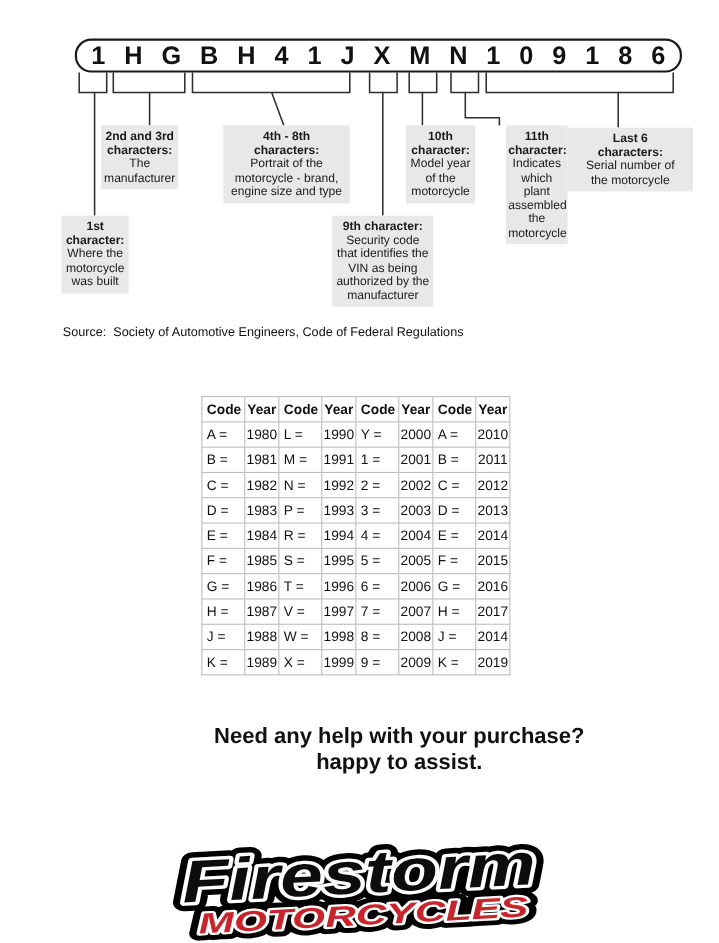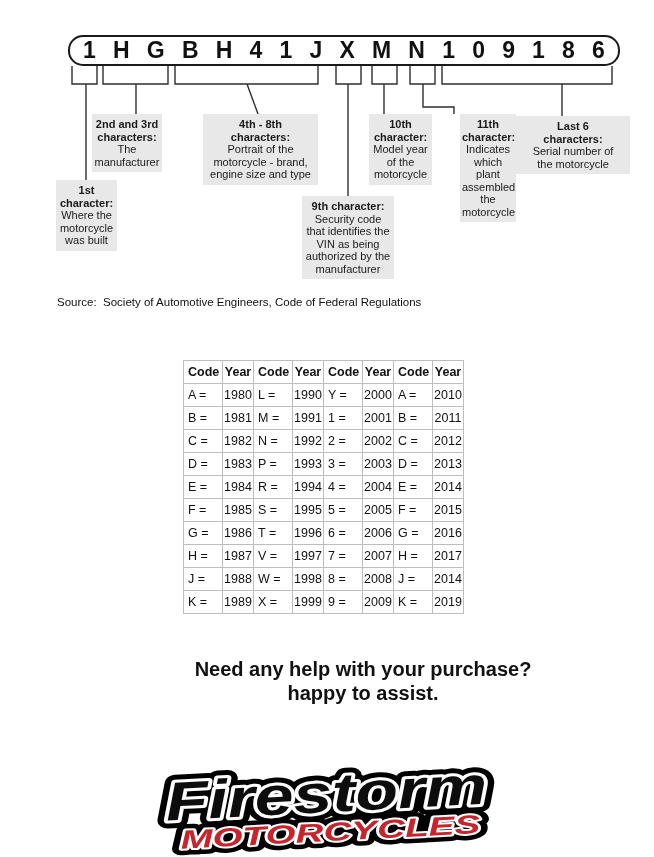--- a/index.html
+++ b/index.html
@@ -16,21 +16,21 @@
   }
   .vin-char { font-size:23px; font-weight:bold; color:#111; line-height:1; }
   .connectors { position:absolute; left:0; top:0; width:654px; height:300px; pointer-events:none; }
   .connectors path { fill:none; stroke:#2e2e2e; stroke-width:1.4; }
   .label-box {
     position:absolute; background:#e8e8e8; text-align:center;
     font-size:11px; line-height:12.5px; padding:4px 2px; box-sizing:border-box;
   }
   .lb-title { font-weight:bold; white-space:pre-line; }
   .lb-body  { white-space:pre-line; }
-  .lb-first    { left:56px;  top:180px; width:61px; }
+  .lb-first    { left:56px;  top:196px; width:61px; }
   .lb-second   { left:92px; top:114px; width:70px;text-align:center; }
   .lb-fourth   { left:203px; top:114px; width:115px; }
   .lb-ninth    { left:302px; top:196px; width:92px; }
   .lb-tenth    { left:353px; top:114px; width:63px;margin-left:16px; }
   .lb-eleventh { left:424px; top:114px; width:56px;margin-left:36px; }
   .lb-last6    { left:516px; top:116px; width:114px; }
   .source-line {
     position:absolute; left:57px; top:296px; font-size:11.5px; color:#111;
     white-space:pre;
   }

